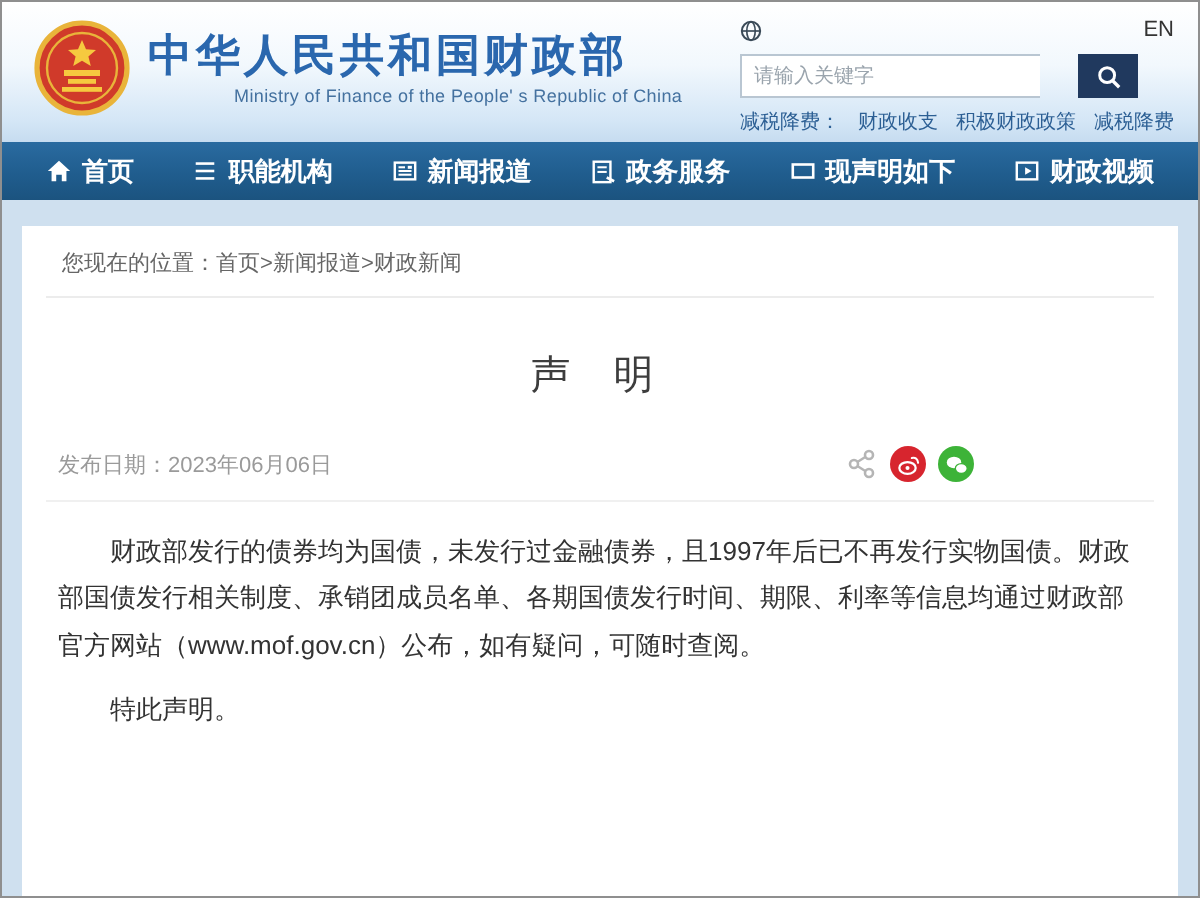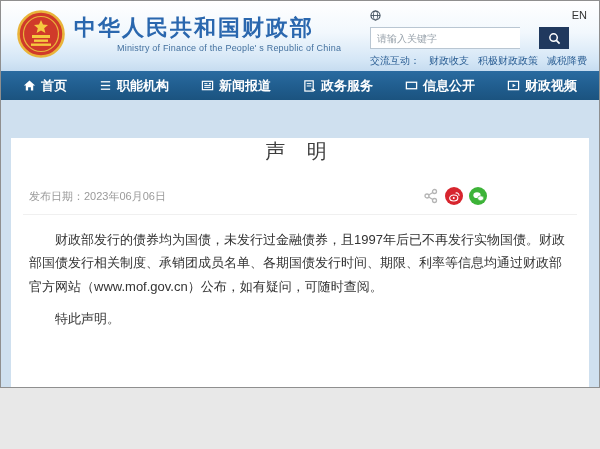--- a/index.html
+++ b/index.html
@@ -1,18 +1,18 @@
 <!DOCTYPE html>
 <html><head>
 <meta charset="utf-8">
 <style>
   * { margin: 0; padding: 0; box-sizing: border-box; }
   html,body { background:#e8e8e8; }
   .page {
-    width: 600px; height: 388px;
+    width: 600px; height: 449px;
     border: 1px solid #8f8f8f;
     background: #cfe0ef;
     font-family: "Liberation Sans", sans-serif;
     overflow: hidden;
     position: relative;
   }
   
   .hdr {
     height: 70px;
     background: linear-gradient(180deg, #ffffff 0%, #f2f8fd 45%, #d4e6f6 85%, #c6dcf0 100%);
@@ -106,21 +106,21 @@
         <button class="search-btn">
           <span style="display:flex;">
             <svg viewBox="0 0 14 14" width="13" height="13">
               <circle cx="6" cy="6" r="4" fill="none" stroke="#ffffff" stroke-width="1.6"></circle>
               <line x1="9" y1="9" x2="12.5" y2="12.5" stroke="#ffffff" stroke-width="1.8"></line>
             </svg>
           </span>
         </button>
       </div>
       <div class="hot-row">
-        <span class="hot-label">交流互动：</span>
+        <span class="hot-label">减税降费：</span>
         <a>财政收支</a>
         <a>积极财政政策</a>
         <a>减税降费</a>
       </div>
     </div>
   </header>
 
   <nav class="nav">
     <a class="nav-item">
       <span class="nicon">
@@ -164,36 +164,39 @@
           </svg>
       </span>
       <span>政务服务</span>
     </a>
     <a class="nav-item">
       <span class="nicon">
         <svg viewBox="0 0 14 14" width="13" height="13">
             <rect x="1.5" y="3.5" width="11" height="7" fill="none" stroke="#fff" stroke-width="1.4"></rect>
           </svg>
       </span>
-      <span>信息公开</span>
+      <span>现声明如下</span>
     </a>
     <a class="nav-item">
       <span class="nicon">
         <svg viewBox="0 0 14 14" width="13" height="13">
             <rect x="1.5" y="2.5" width="11" height="9" fill="none" stroke="#fff" stroke-width="1.3"></rect>
             <path d="M6 5 L9.5 7 L6 9 Z" fill="#fff"></path>
           </svg>
       </span>
       <span>财政视频</span>
     </a>
   </nav>
 
   <div class="main">
     <div class="card">
 
+      <div class="breadcrumb">
+        <span>您现在的位置：</span><a>首页</a><span>&gt;</span><a>新闻报道</a><span>&gt;</span><a>财政新闻</a>
+      </div>
 
       <h1 class="art-title">声 明</h1>
 
       <div class="meta">
         <div class="date">
           <span>发布日期：</span><span>2023年06月06日</span>
         </div>
         <div class="share">
           <span class="share-ic">
             <svg viewBox="0 0 16 16" width="16" height="16">

